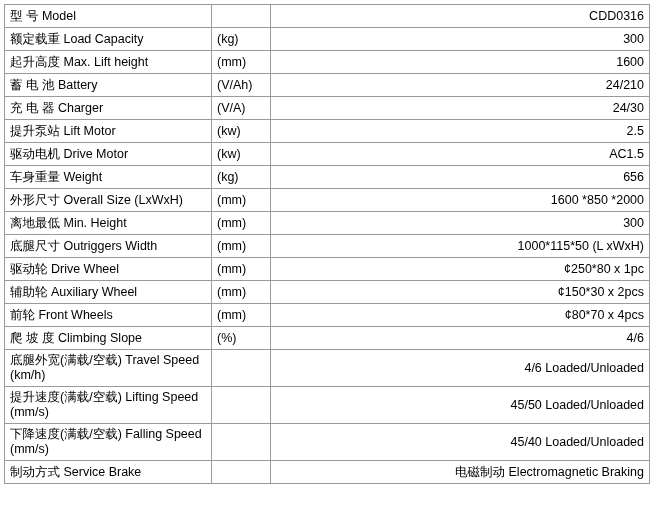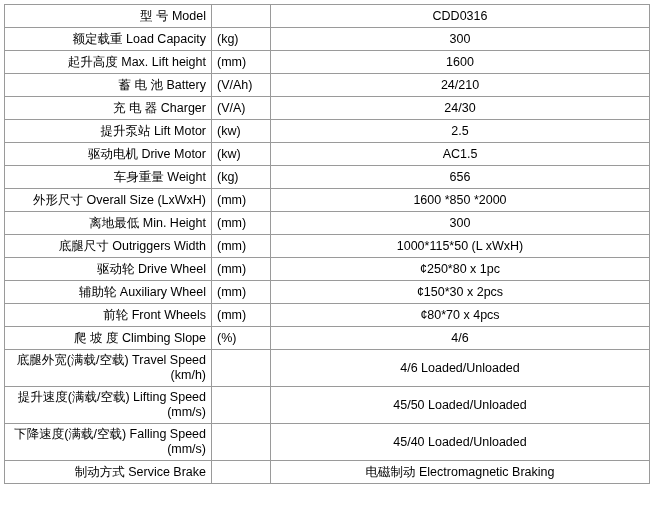--- a/index.html
+++ b/index.html
@@ -22,30 +22,30 @@
   #spec-table td {
     border: 1px solid #9a9a9a;
     font-size: 12.5px;
     line-height: 15px;
     padding: 3px 5px 3px 5px;
     vertical-align: middle;
     height: 16px;
   }
   td.c-label {
     width: 196px;
-    text-align: right;
+    text-align: left;
     white-space: normal;
   }
   td.c-unit {
     width: 48px;
     padding-right: 7px;
     white-space: nowrap;
   }
   td.c-value {
-    text-align: center;
+    text-align: right;
     padding-left: 6px;
   }
   .two-line {
     line-height: 20px;
   }
   .vline {
     display: block;
   }
 </style>
 </head>

